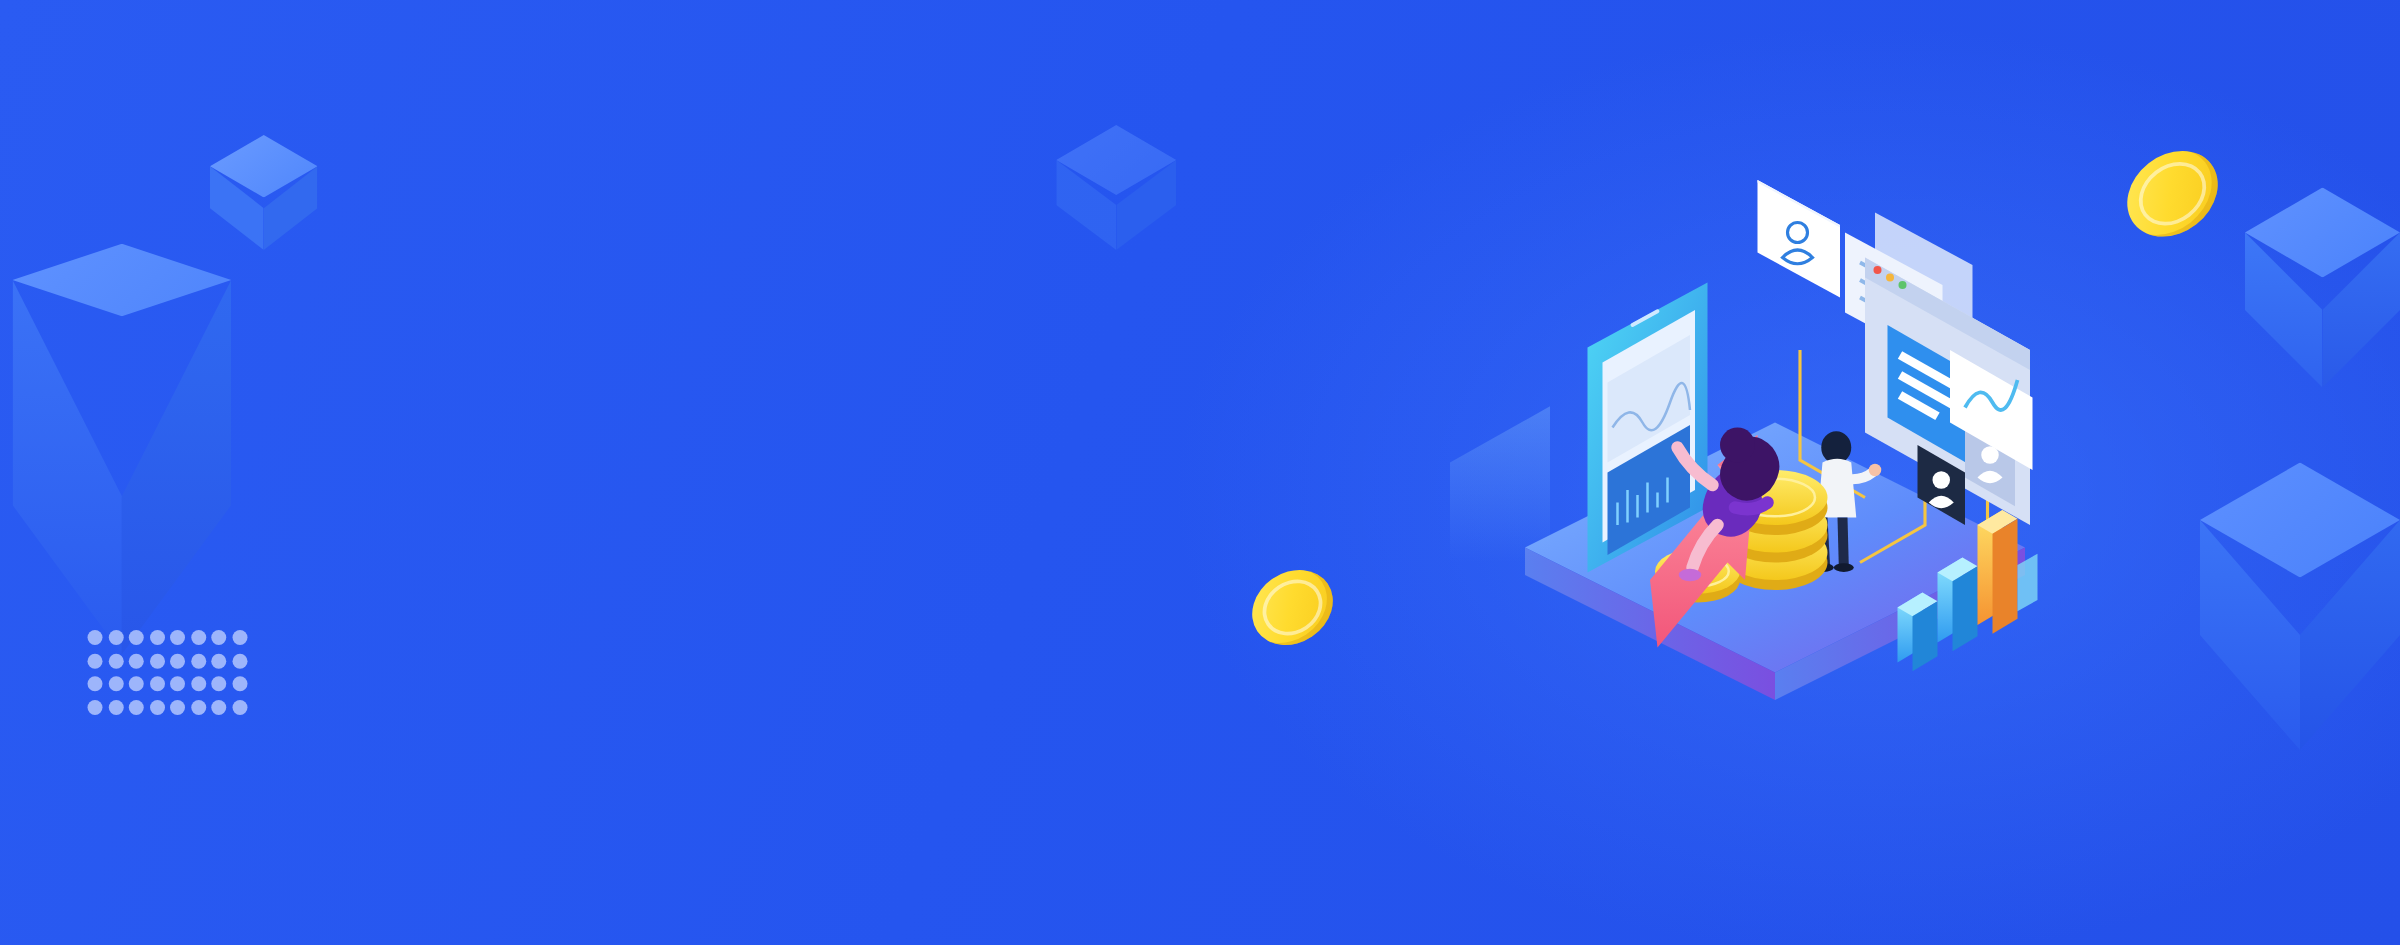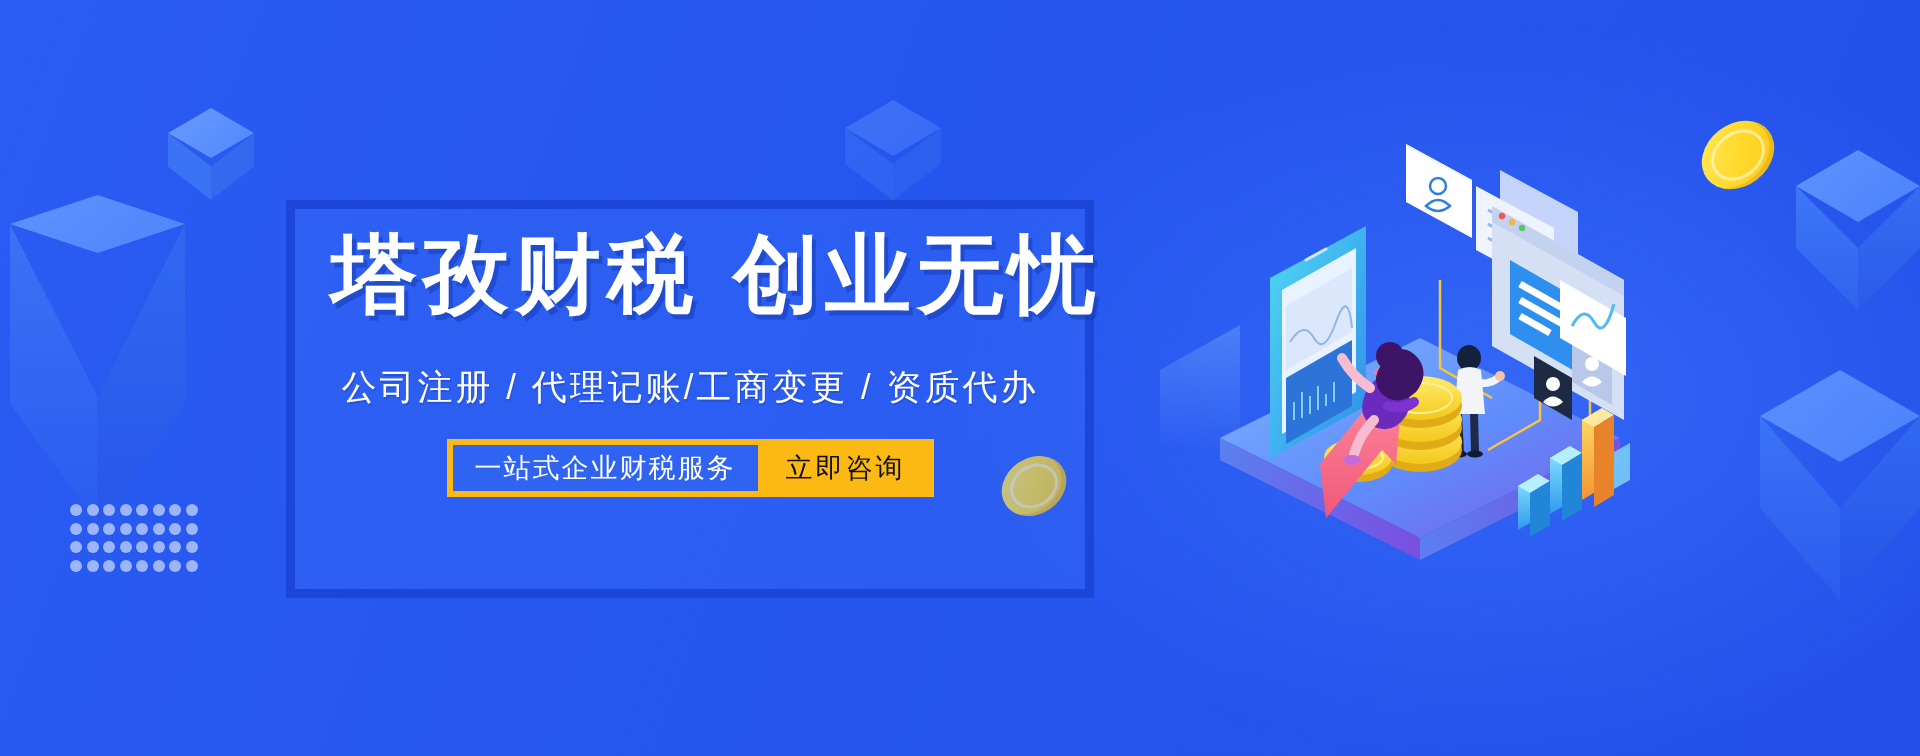--- a/index.html
+++ b/index.html
@@ -494,32 +494,14 @@
         <path d="M430 338 L450 326 L462 333 L442 345 Z" fill="#b6f0ff"></path>
         <path d="M442 345 L462 333 L462 389 L442 401 Z" fill="#2186d8"></path>
         <path d="M462 300 L482 288 L482 368 L462 380 Z" fill="url(#gBarOrange)"></path>
         <path d="M462 300 L482 288 L494 295 L474 307 Z" fill="#ffe9a0"></path>
         <path d="M474 307 L494 295 L494 375 L474 387 Z" fill="#e9832a"></path>
         <path d="M494 332 L510 323 L510 360 L494 369 Z" fill="#7fd8f5" opacity=".8"></path>
       </g>
     </svg>
   </div>
 
-  <div class="frame">
-    <div class="frame-inner">
-
-      <div class="headline">
-        <span>塔孜财税</span><span class="gap"></span><span>创业无忧</span>
-      </div>
-
-      <div class="subtitle">公司注册 / 代理记账/工商变更 / 资质代办</div>
-
-      <div class="cta-row">
-        <div class="cta-wrap">
-          <div class="cta-tag">一站式企业财税服务</div>
-          <div class="cta-btn">立即咨询</div>
-        </div>
-      </div>
-
-    </div>
-  </div>
 
 </div>
 
 </body></html>

